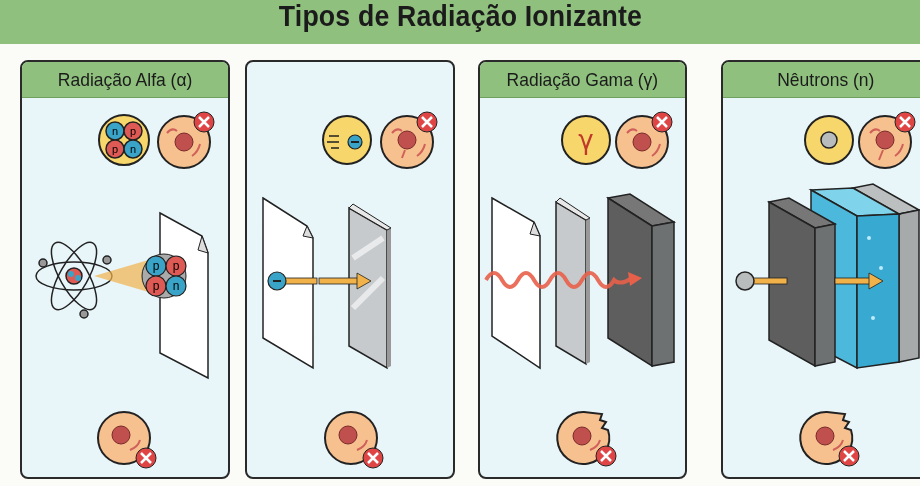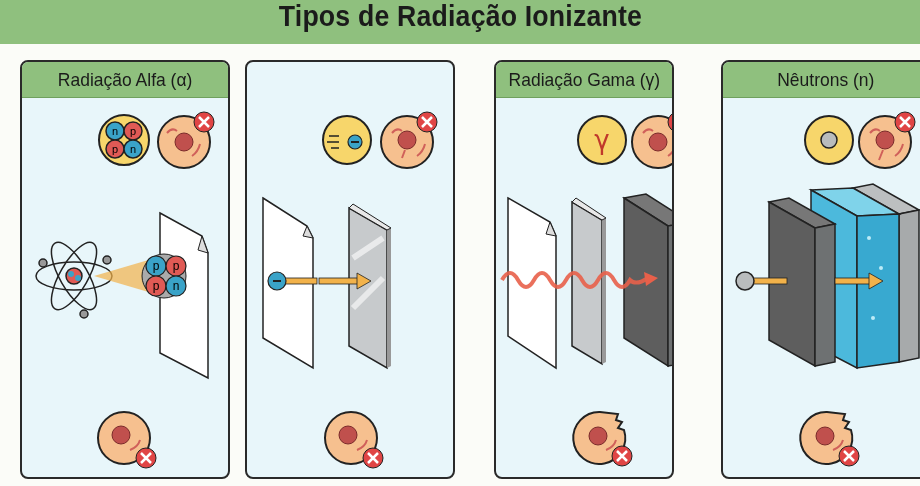--- a/index.html
+++ b/index.html
@@ -128,21 +128,21 @@
       <circle cx="101" cy="337" r="9" fill="#c0504d" stroke="#7a2a2a" stroke-width="1"></circle>
       <path d="M110 352 q8 -3 10 -10" stroke="#d0605a" stroke-width="2" fill="none"></path>
       <g>
           <circle cx="126" cy="360" r="10" fill="#e04545" stroke="#222" stroke-width="1"></circle>
           <path d="M121 355 L131 365 M131 355 L121 365" stroke="#fff" stroke-width="2.5"></path>
         </g>
     </g>
   </svg>
 </div>
 
-<div class="panel" style="left:494px; width:180px;">
+<div class="panel" style="left:478px; width:209px;">
   <div class="panel-header">
     <span>Radiação Gama (γ)</span>
   </div>
   <svg width="205" height="381" viewBox="0 0 205 381">
     <g>
       <circle cx="106" cy="42" r="24" fill="#f7d66b" stroke="#222" stroke-width="2"></circle>
       <text x="106" y="51" font-size="26" text-anchor="middle" fill="#c0392b" font-family="DejaVu Sans, sans-serif">γ</text>
     </g>
     <g>
       <circle cx="162" cy="44" r="26" fill="#f6c08f" stroke="#222" stroke-width="2"></circle>

